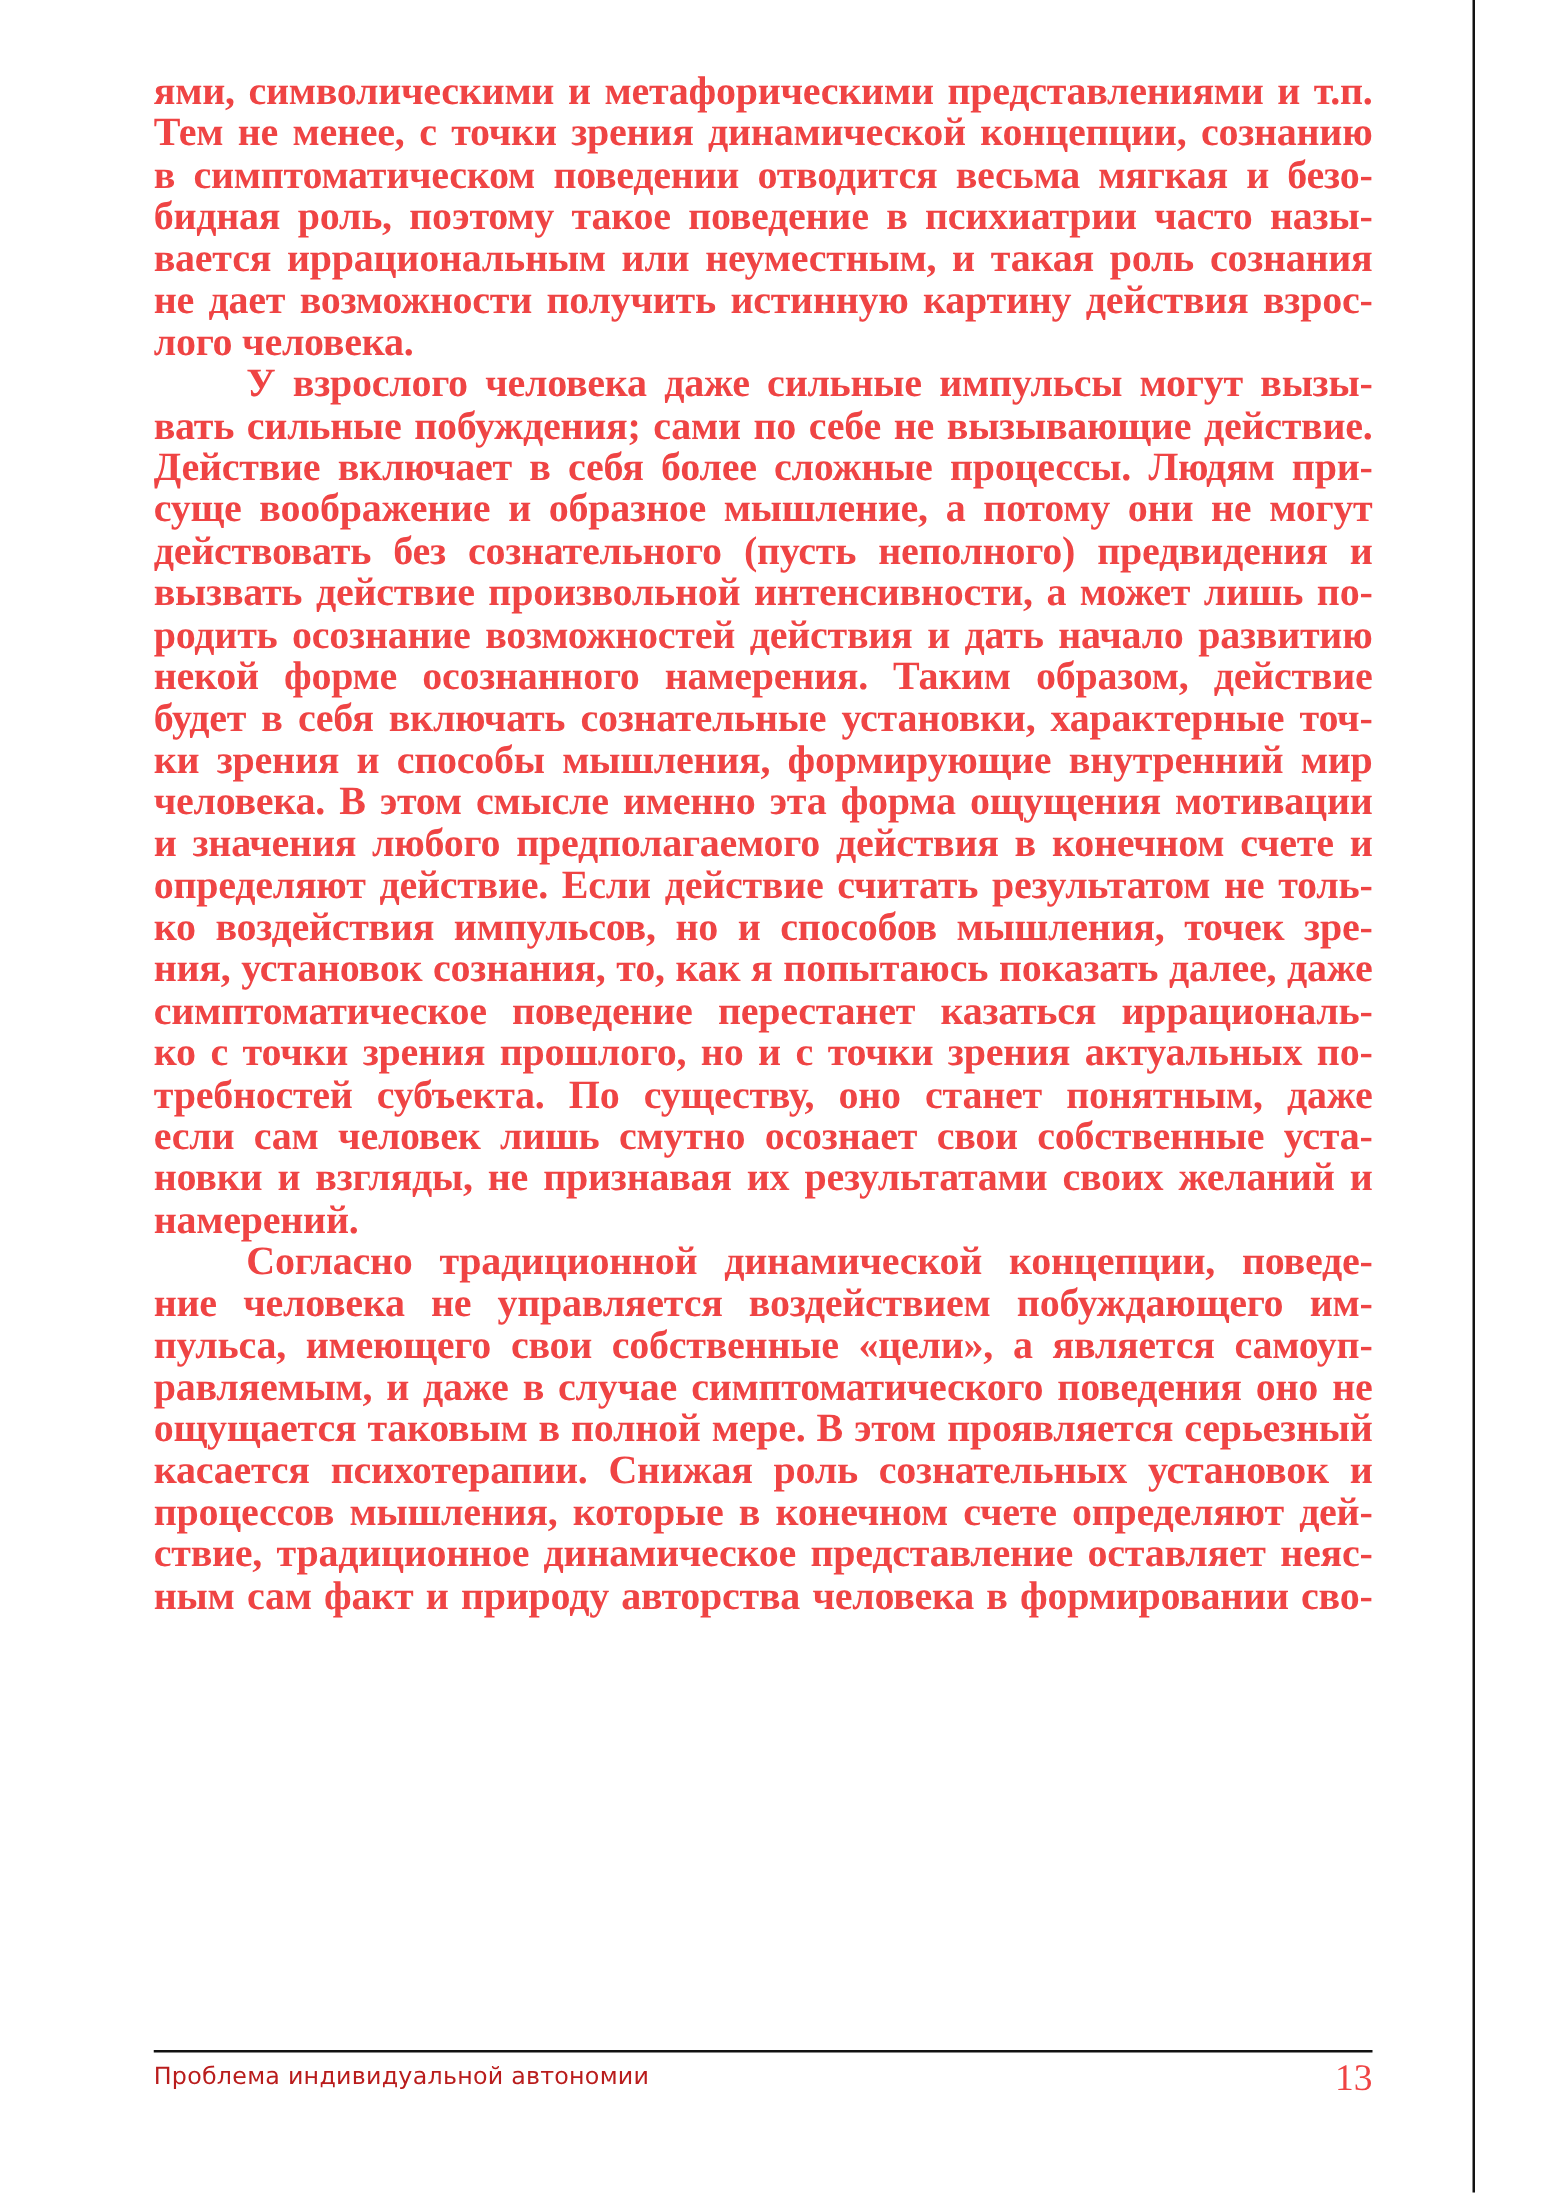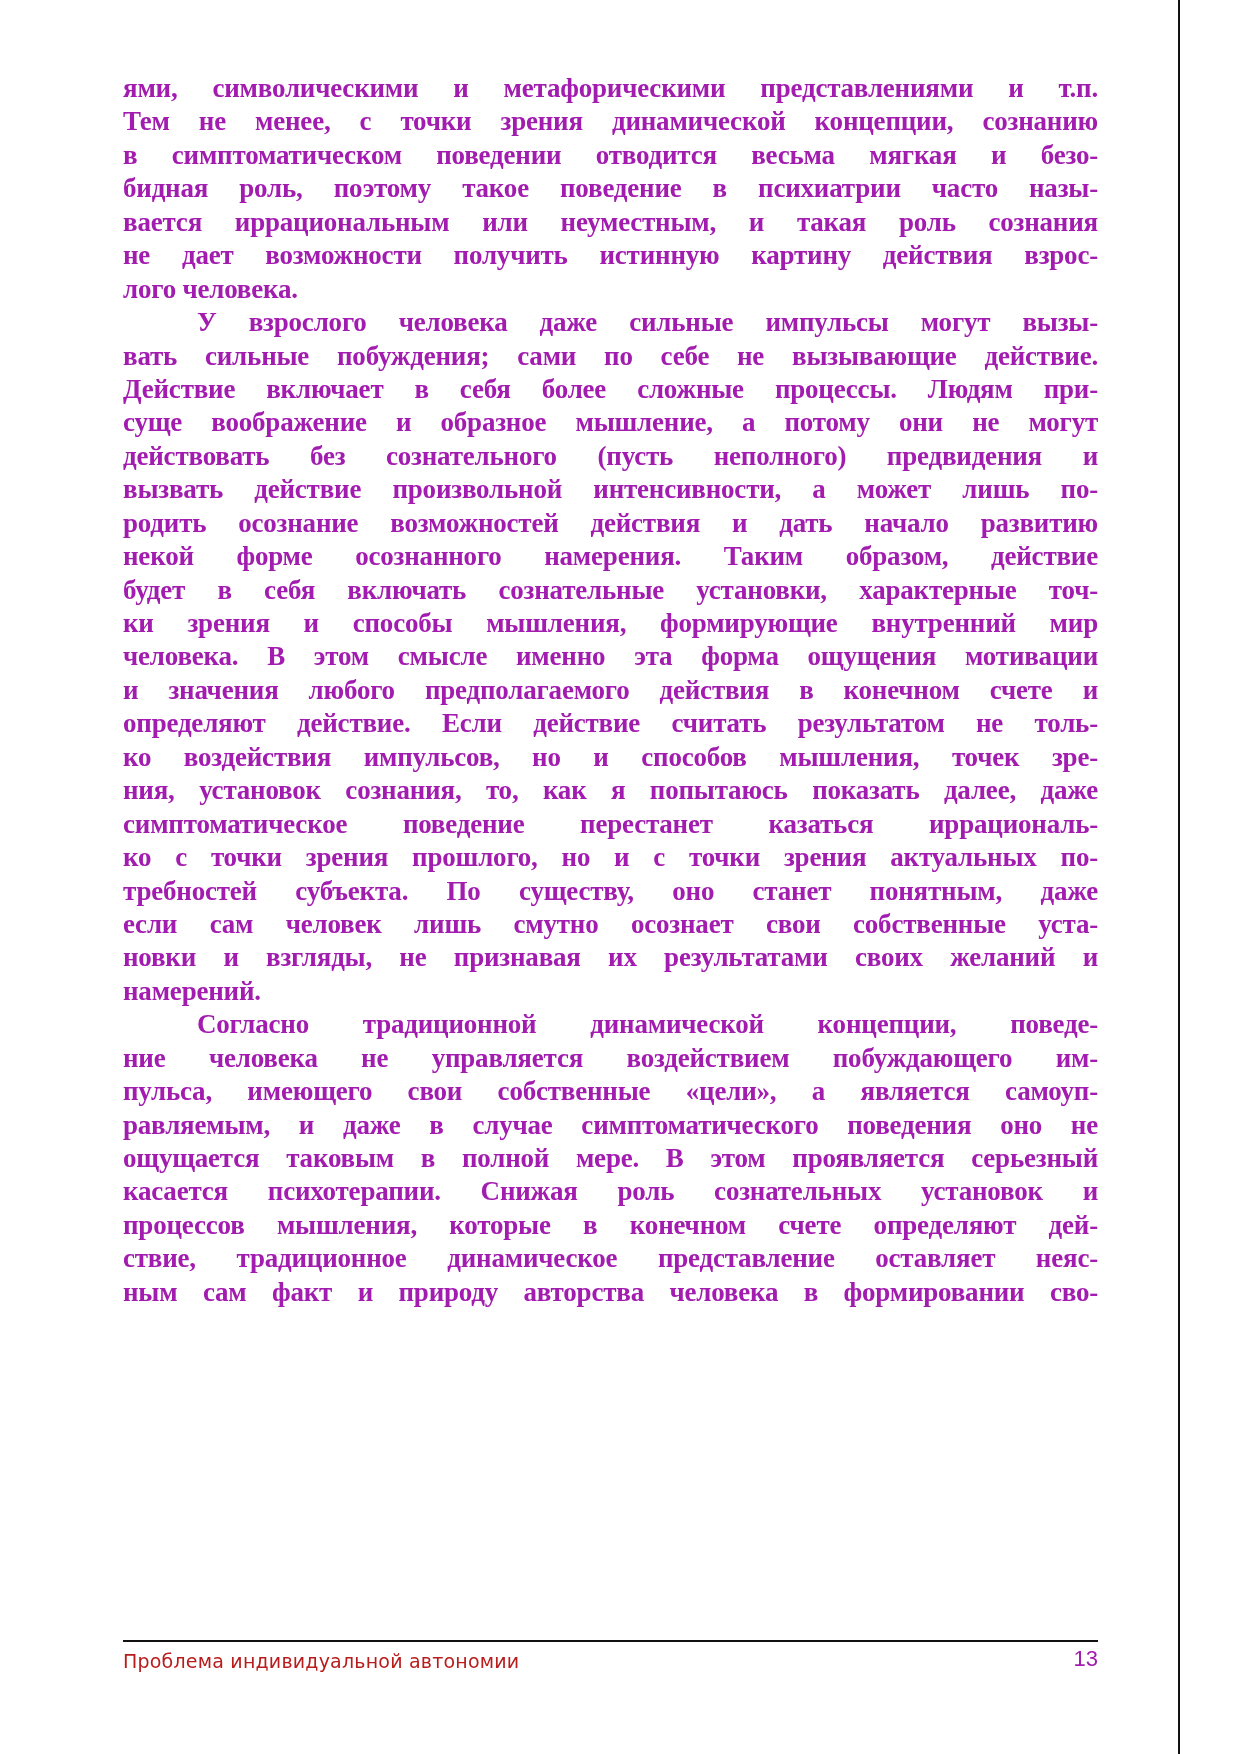--- a/index.html
+++ b/index.html
@@ -1,37 +1,37 @@
 <!DOCTYPE html>
 <html><head>
 <meta charset="utf-8">
 <style>
   html, body { margin:0; padding:0; background:#ffffff; }
   body { width:1240px; height:1754px; position:relative; overflow:hidden; }
   .edge-line { position:absolute; left:1178px; top:0; width:2px; height:1754px; background:#111; }
   .page-text {
-    position:absolute; left:123px; top:72px; width:975px;
+    position:absolute; left:123px; top:56px; width:975px;
     font-family:"Liberation Serif","DejaVu Serif",serif;
-    font-size:27px; line-height:33.45px; color:#a21caf;
+    font-size:32px; line-height:33.45px; color:#ef4444;
     text-align:justify; font-weight:bold;
     letter-spacing:-0.2px;
   }
   .page-text .line { display:block; white-space:nowrap; text-align:justify; text-align-last:justify; height:33.45px; overflow:visible; }
   .page-text .line.last { text-align-last:left; }
   .page-text .line.indent { padding-left:74px; }
   .footer-rule { position:absolute; left:123px; top:1640px; width:975px; height:2px; background:#111; }
   .footer-title {
     position:absolute; left:123px; top:1650px;
     font-family:"DejaVu Sans","Liberation Sans",sans-serif;
     font-size:19px; color:#b91c1c; letter-spacing:0.2px;
   }
   .page-number {
     position:absolute; right:142px; top:1646px;
-    font-family:Liberation Sans, sans-serif;
-    font-size:22px; color:#a21caf;
+    font-family:Liberation Serif, serif;
+    font-size:30px; color:#ef4444;
   }
 </style>
 </head>
 <body>
 
 <div class="edge-line"></div>
 
 <div class="page-text" id="page-text">
     <span class="line">ями, символическими и метафорическими представлениями и т.п.</span>
     <span class="line">Тем не менее, с точки зрения динамической концепции, сознанию</span>

